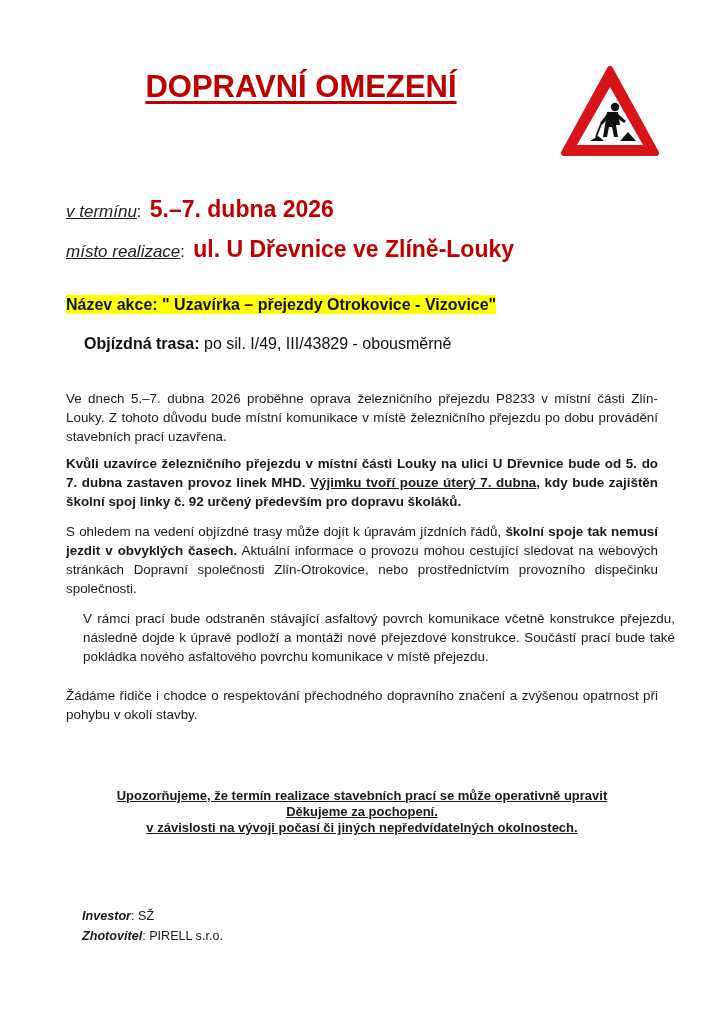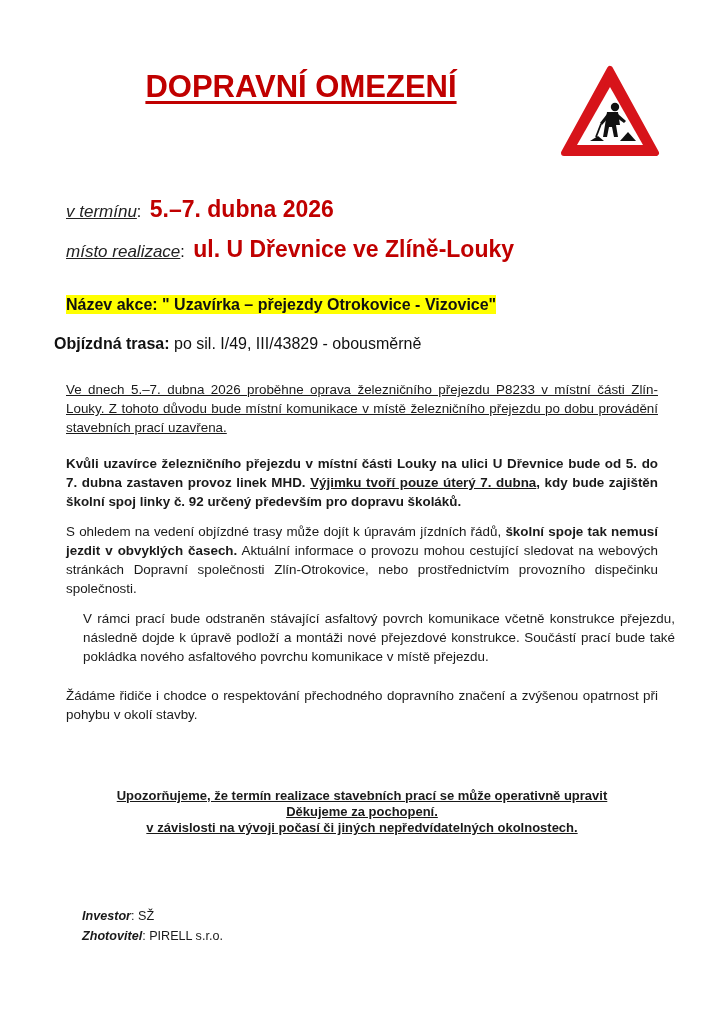--- a/index.html
+++ b/index.html
@@ -73,37 +73,37 @@
     font-weight: bold;
     font-size: 16px;
     white-space: nowrap;
   }
   .hl {
     background: #ffff00;
     padding: 1px 0;
   }
   .detour {
     position: absolute;
-    left: 54px;
+    left: 84px;
     top: 335px;
     font-size: 16px;
     white-space: nowrap;
   }
   .detour .lbl { font-weight: bold; }
 
   .para {
     position: absolute;
     left: 66px;
     width: 592px;
     font-size: 13.4px;
     line-height: 19px;
     text-align: justify;
     color: #1a1a1a;
   }
-  .p1 { top: 380px; text-decoration: underline; }
+  .p1 { top: 389px; }
   .p2 { top: 454px; font-weight: bold; }
   .p3 { top: 522px; }
   .p4 { top: 609px; margin-left: 17px; }
   .p5 { top: 686px; }
   .u { text-decoration: underline; }
   .b { font-weight: bold; }
 
   .notice {
     position: absolute;
     left: 100px;

